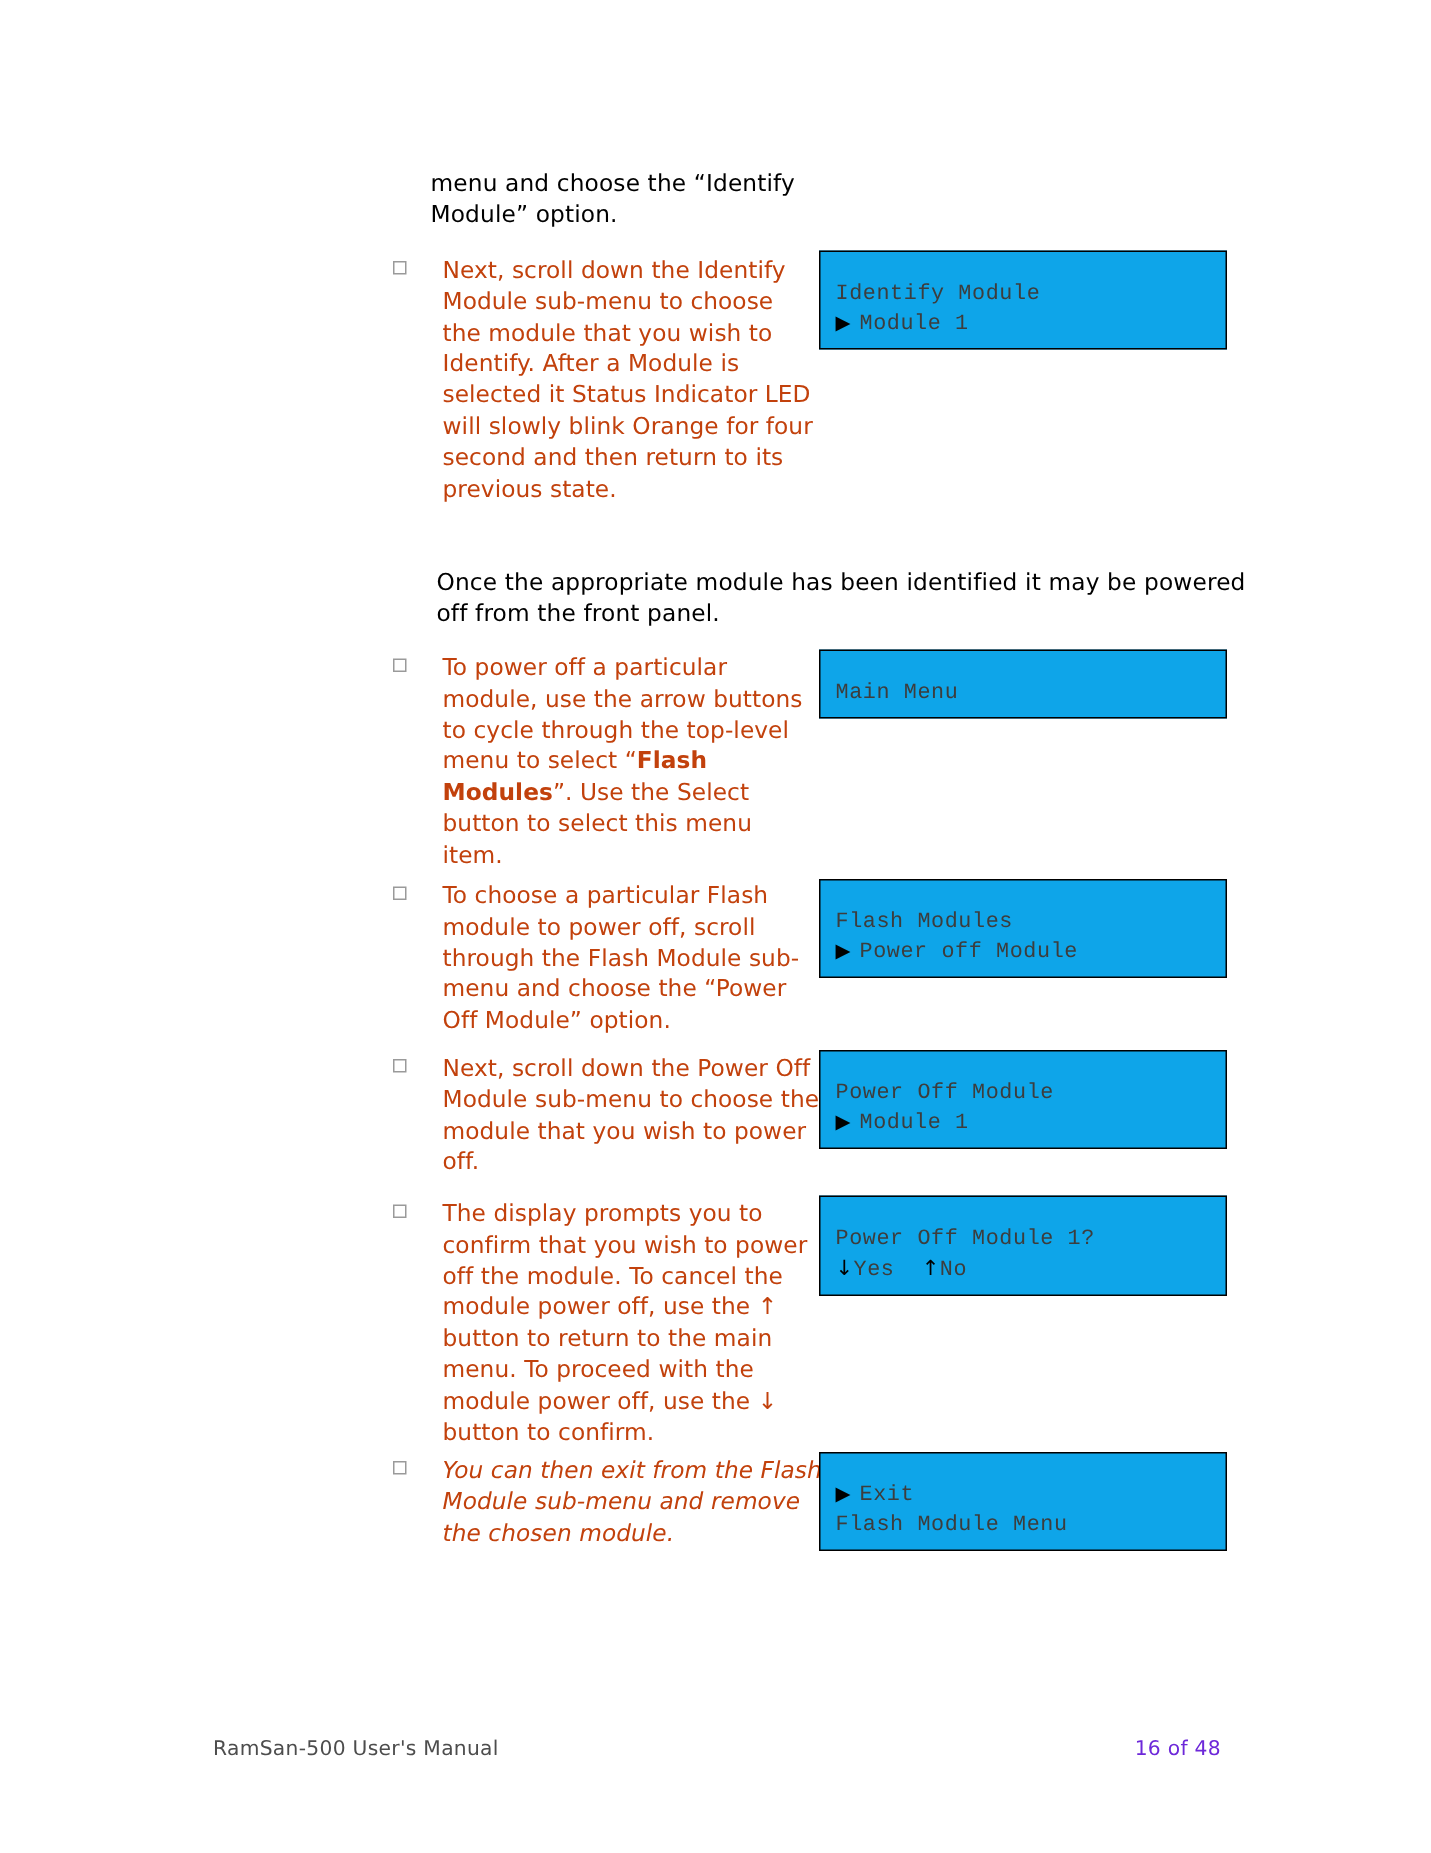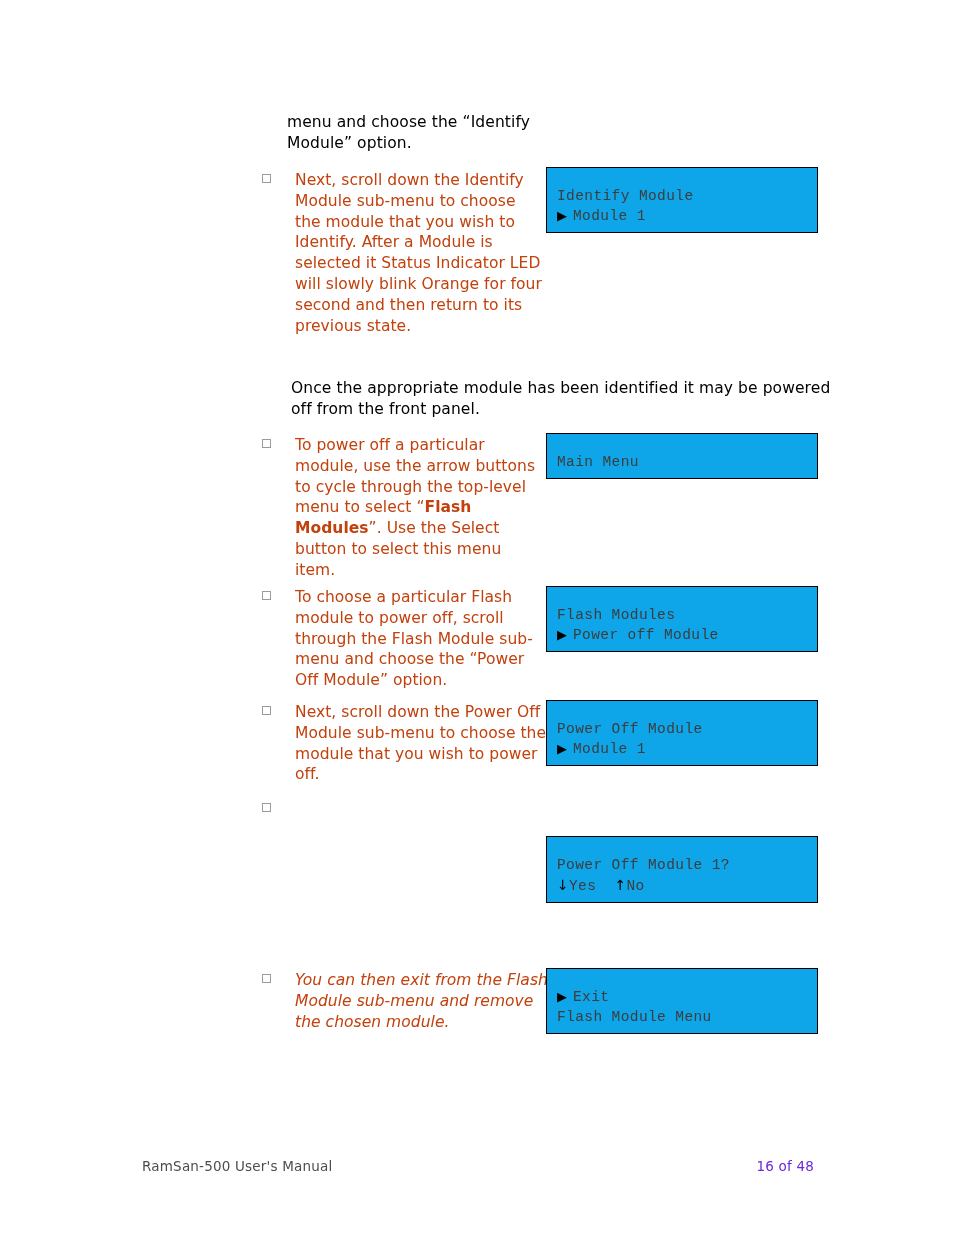--- a/index.html
+++ b/index.html
@@ -161,23 +161,24 @@
     <span class="bullet-text">Next, scroll down the Power Off Module sub-menu to choose the module that you wish to power off.</span>
   </div>
 
   <div class="lcd-box" style="top:700px;">
     <div class="lcd-line">Power Off Module</div>
     <div class="lcd-line"><span class="caret">▶</span><span>Module 1</span></div>
   </div>
 
   <div class="bullet-item" style="left:262px; top:799px; width:288px;">
     <span class="bullet-marker"></span>
+    <span class="bullet-text">The display prompts you to confirm that you wish to power off the module. To cancel the module power off, use the ↑ button to return to the main menu. To proceed with the module power off, use the ↓ button to confirm.</span>
   </div>
 
-  <div class="lcd-box" style="top:797px;margin-top:39px;">
+  <div class="lcd-box" style="top:797px;">
     <div class="lcd-line">Power Off Module 1?</div>
     <div class="lcd-line"><span class="arrow">↓</span><span>Yes</span><span class="lcd-gap">  </span><span class="arrow">↑</span><span>No</span></div>
   </div>
 
   <div class="bullet-item" style="left:262px; top:970px; width:288px;font-style:italic;">
     <span class="bullet-marker"></span>
     <span class="bullet-text">You can then exit from the Flash Module sub-menu and remove the chosen module.</span>
   </div>
 
   <div class="lcd-box" style="top:968px;">

